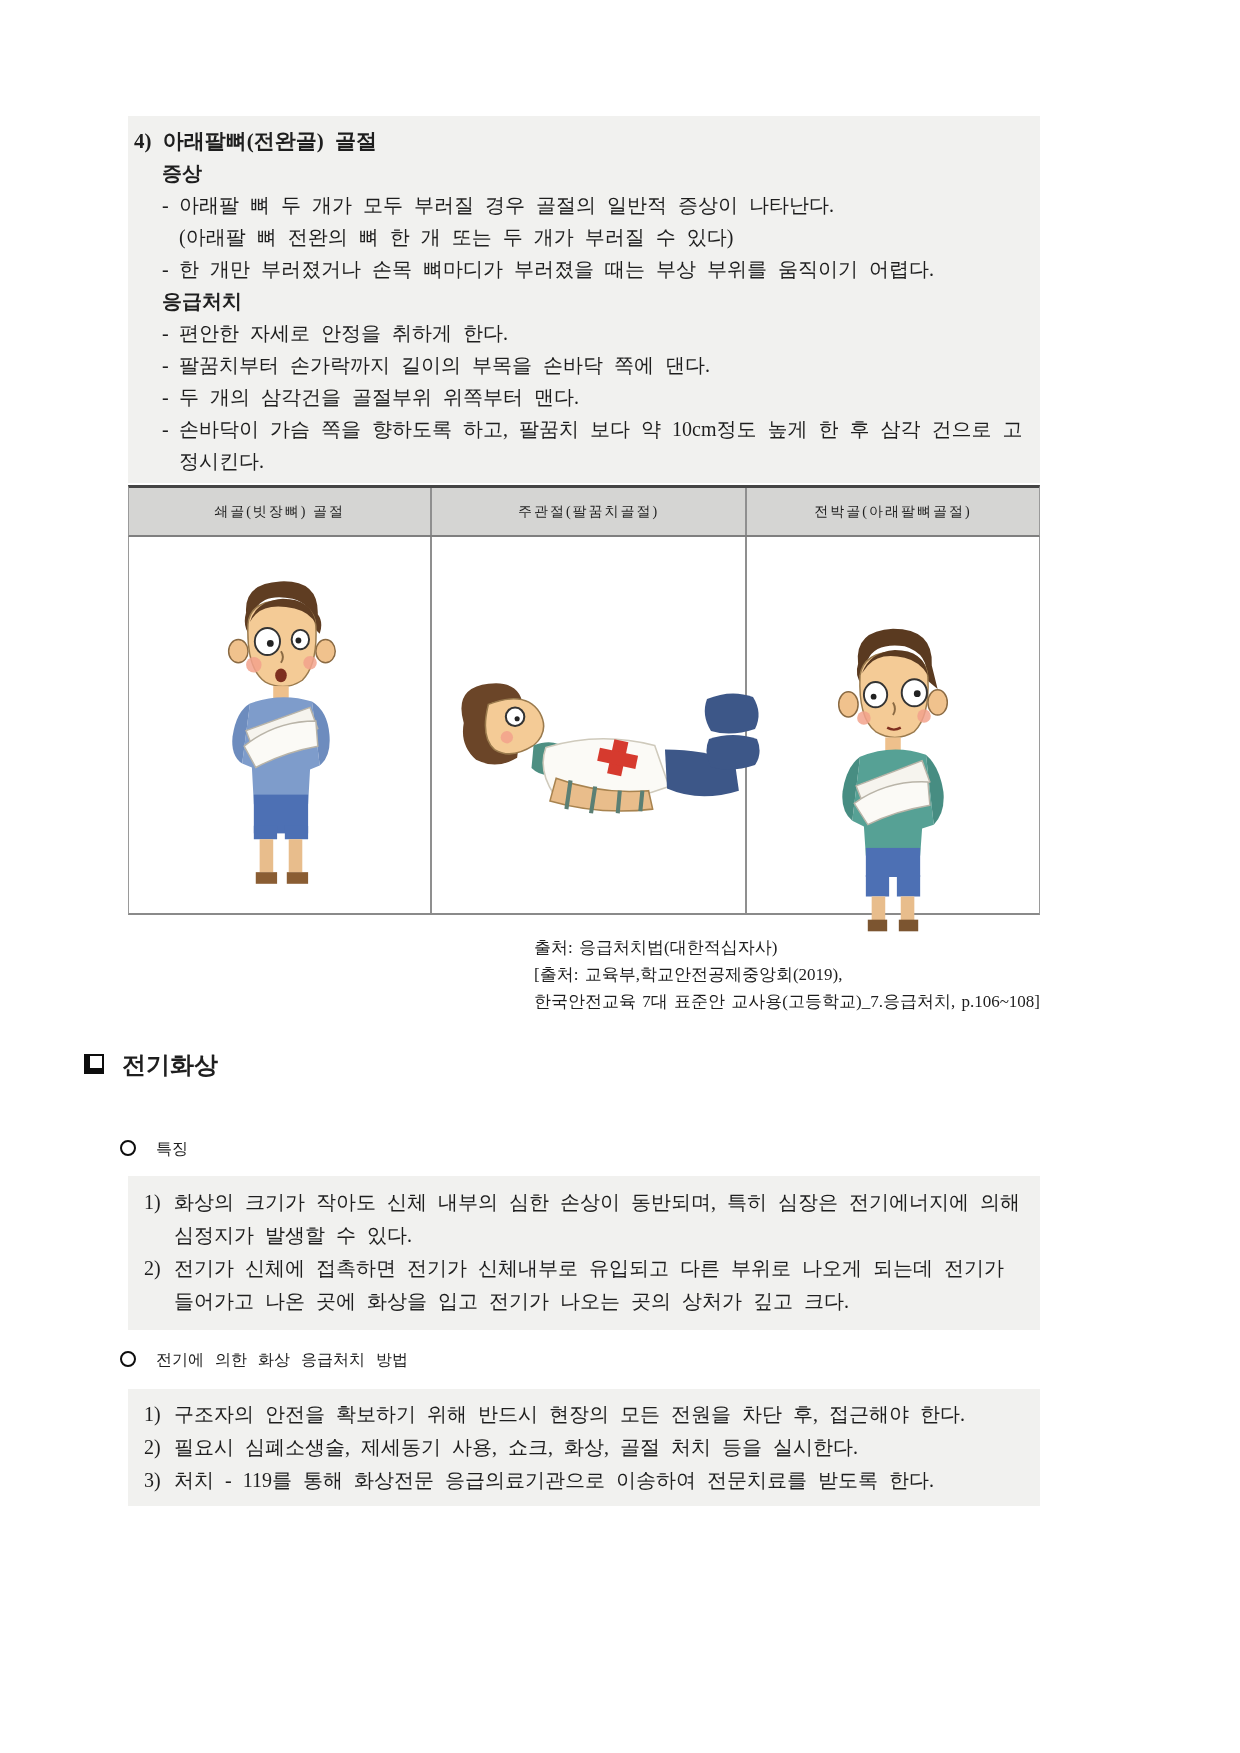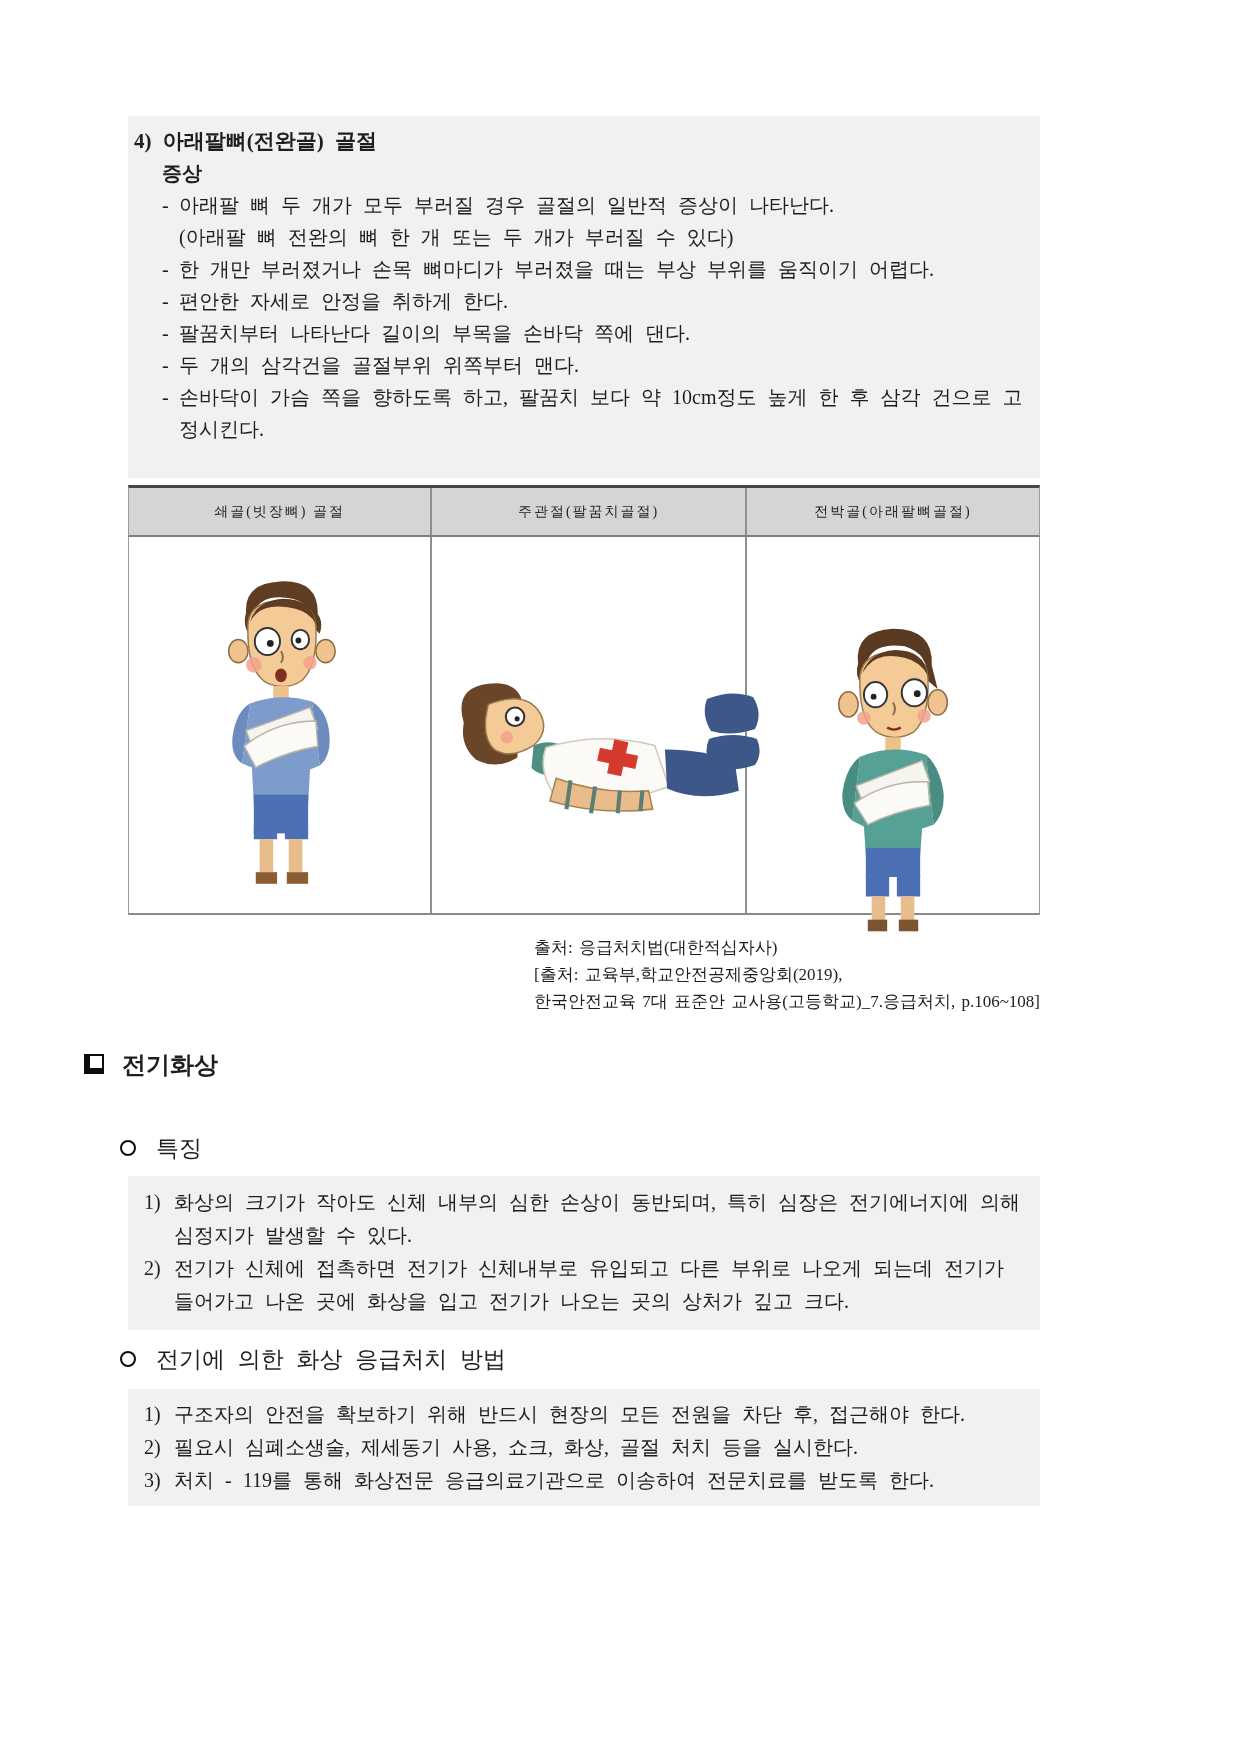--- a/index.html
+++ b/index.html
@@ -42,21 +42,21 @@
   .hrow{position:absolute;display:flex;align-items:flex-start;}
   .hrow-main{left:84px;top:1050px;}
   .sq-icon{width:20px;height:20px;margin-top:4px;margin-right:18px;
            border:2px solid #0d0d0d;border-left-width:6px;border-bottom-width:6px;
            box-sizing:border-box;background:#fff;}
   .h2{font-weight:bold;font-size:24px;line-height:30px;word-spacing:4px;}
   .hrow-sub1{left:120px;top:1134px;}
   .hrow-sub2{left:120px;top:1345px;}
   .o-icon{width:16px;height:16px;margin-top:6px;margin-right:20px;border-radius:50%;
           border:2.5px solid #0d0d0d;box-sizing:border-box;background:#fff;}
-  .h3{font-size:23px;line-height:30px;word-spacing:7px;}
+  .h3{font-size:16px;line-height:30px;word-spacing:7px;}
   
   .box2{left:128px;top:1176px;width:912px;min-height:154px;padding:10px 10px 8px 16px;
         font-size:20px;line-height:33px;word-spacing:6px;}
   .box3{left:128px;top:1389px;width:912px;min-height:117px;padding:9px 10px 8px 16px;
         font-size:20px;line-height:33px;word-spacing:6px;}
   .num-line{display:flex;}
   .num{width:30px;flex:none;}
   .n-text{flex:1;}
   
   .footer{position:absolute;top:1610px;right:100px;display:flex;align-items:flex-start;}
@@ -79,28 +79,29 @@
     </div>
     <div class="b-line">
       <span class="dash"></span>
       <span class="b-text">(아래팔 뼈 전완의 뼈 한 개 또는 두 개가 부러질 수 있다)</span>
     </div>
     <div class="b-line">
       <span class="dash">-</span>
       <span class="b-text">한 개만 부러졌거나 손목 뼈마디가 부러졌을 때는 부상 부위를 움직이기 어렵다.</span>
     </div>
 
+    <div class="lbl">응급처치</div>
 
     <div class="b-line">
       <span class="dash">-</span>
       <span class="b-text">편안한 자세로 안정을 취하게 한다.</span>
     </div>
     <div class="b-line">
       <span class="dash">-</span>
-      <span class="b-text">팔꿈치부터 나타난다 길이의 부목을 손바닥 쪽에 댄다.</span>
+      <span class="b-text">팔꿈치부터 손가락까지 길이의 부목을 손바닥 쪽에 댄다.</span>
     </div>
     <div class="b-line">
       <span class="dash">-</span>
       <span class="b-text">두 개의 삼각건을 골절부위 위쪽부터 맨다.</span>
     </div>
     <div class="b-line">
       <span class="dash">-</span>
       <span class="b-text">손바닥이 가슴 쪽을 향하도록 하고, 팔꿈치 보다 약 10cm정도 높게 한 후 삼각 건으로 고정시킨다.</span>
     </div>
   </section>

